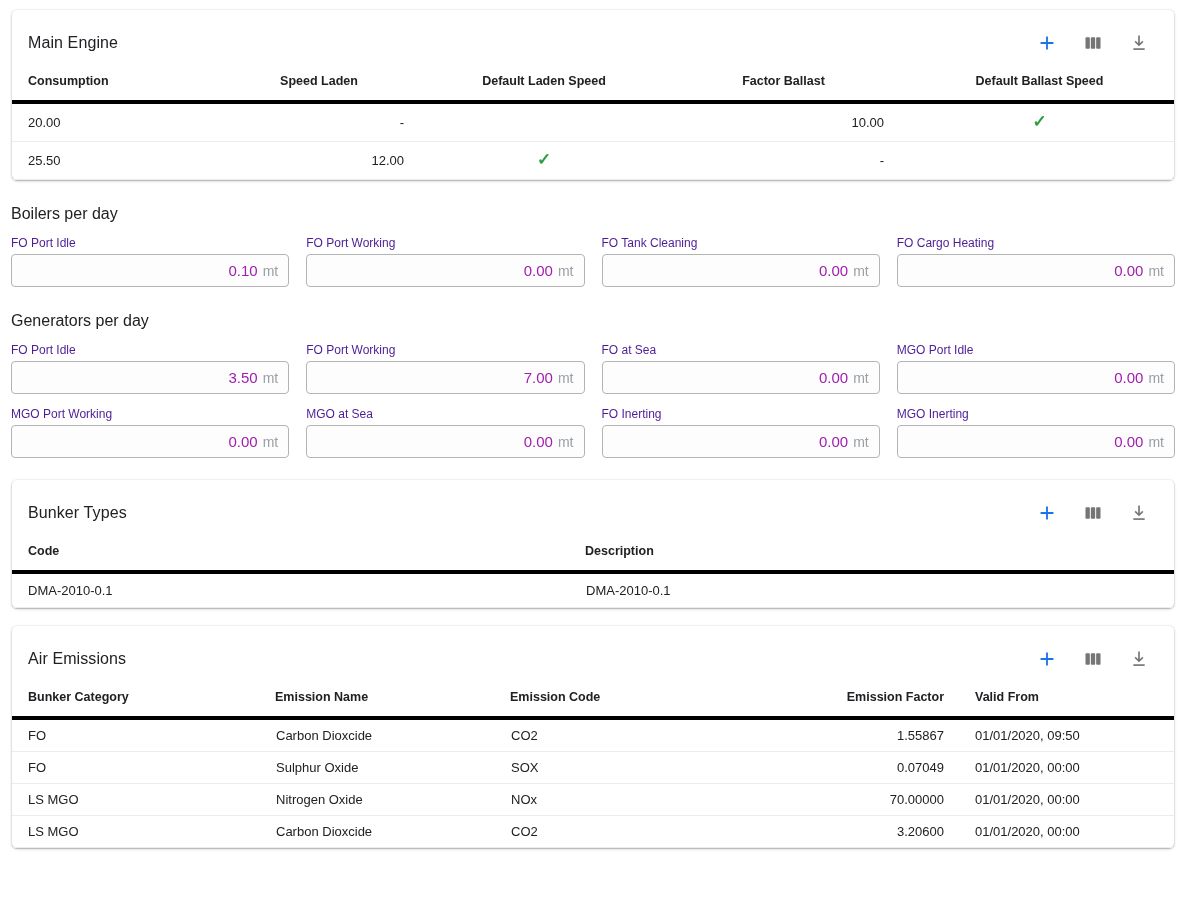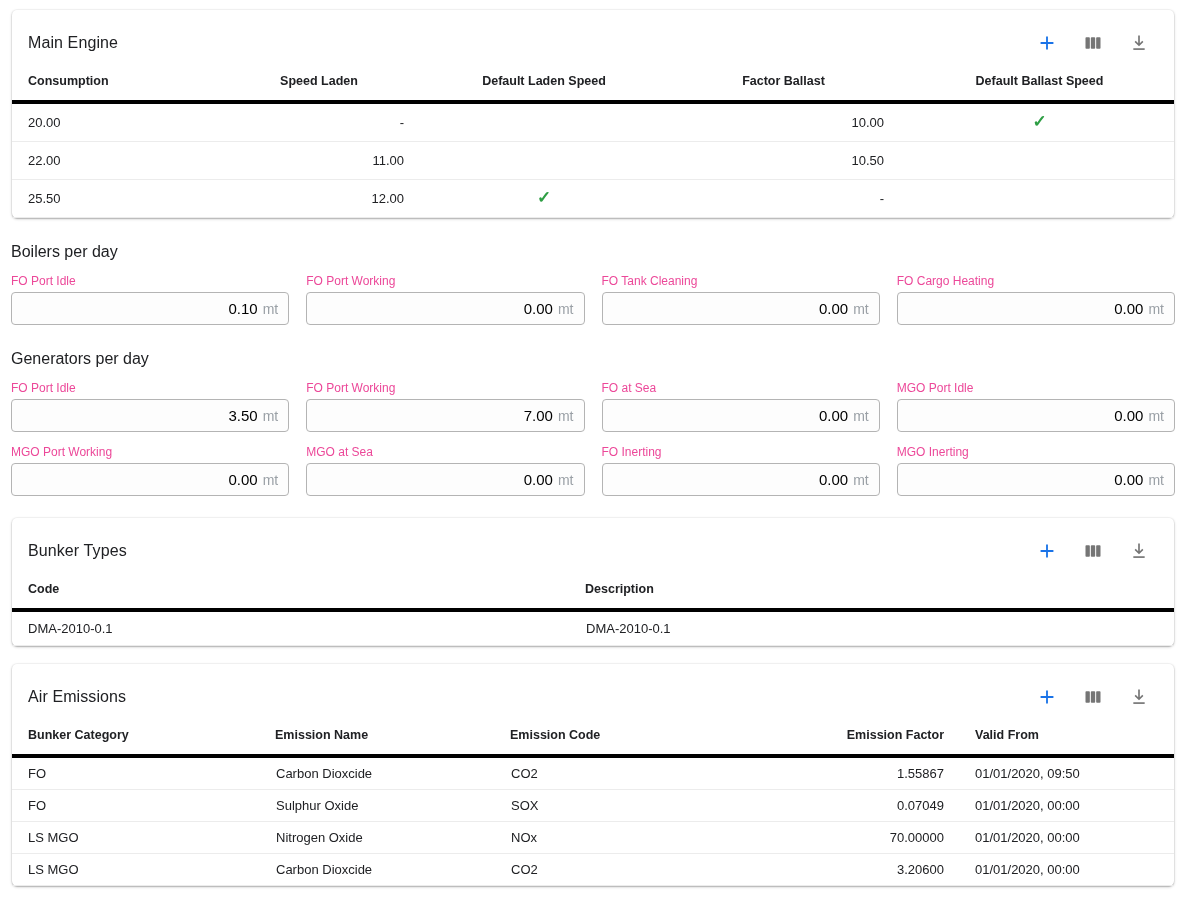--- a/index.html
+++ b/index.html
@@ -41,30 +41,30 @@
   .pl { padding-left:16px; }
   .ar { text-align:right; }
   .ac { text-align:center; }
   .check { color:#2e9e44; font-size:17px; font-weight:600; line-height:13px; }
 
   .section-title { font-size:16px; color:#202124; margin:25px 0 13px 11px; }
   .fields-grid {
     display:grid; grid-template-columns:repeat(4, 1fr);
     column-gap:17px; row-gap:13px; margin:0 11px;
   }
-  .field label { display:block; font-size:12px; color:#ec4899; margin-bottom:4px; }
+  .field label { display:block; font-size:12px; color:#4c1d95; margin-bottom:4px; }
   .input-box {
     display:flex; align-items:center;
     height:33px; padding:0 10px;
     border:1px solid #b4b4b4; border-radius:4px;
     background:#fdfdfd;
   }
   .input-box input {
     flex:1; min-width:0; border:none; outline:none; background:transparent;
-    text-align:right; font-size:15px; color:#000000;
+    text-align:right; font-size:15px; color:#a21caf;
     font-family:"Liberation Sans", sans-serif; padding:0;
   }
   .unit { color:#9aa0a6; font-size:14px; margin-left:5px; }
 
   .gap-sm { height:22px; }
   .gap-md { height:18px; }
   .mt10 { height:10px; }
 </style>
 </head>
 <body>
@@ -118,27 +118,20 @@
     </thead>
     <tbody>
       <tr>
         <td class="pl">20.00</td>
         <td class="ar" style="padding-right:22px">-</td>
         <td class="ac"><span class="check"></span></td>
         <td class="ar" style="padding-right:21px">10.00</td>
         <td class="ac"><span class="check">✓</span></td>
       </tr>
       <tr>
-        <td class="pl">22.00</td>
-        <td class="ar" style="padding-right:22px">11.00</td>
-        <td class="ac"><span class="check"></span></td>
-        <td class="ar" style="padding-right:21px">10.50</td>
-        <td class="ac"><span class="check"></span></td>
-      </tr>
-      <tr>
         <td class="pl">25.50</td>
         <td class="ar" style="padding-right:22px">12.00</td>
         <td class="ac"><span class="check">✓</span></td>
         <td class="ar" style="padding-right:21px">-</td>
         <td class="ac"><span class="check"></span></td>
       </tr>
     </tbody>
   </table>
 </div>
 

